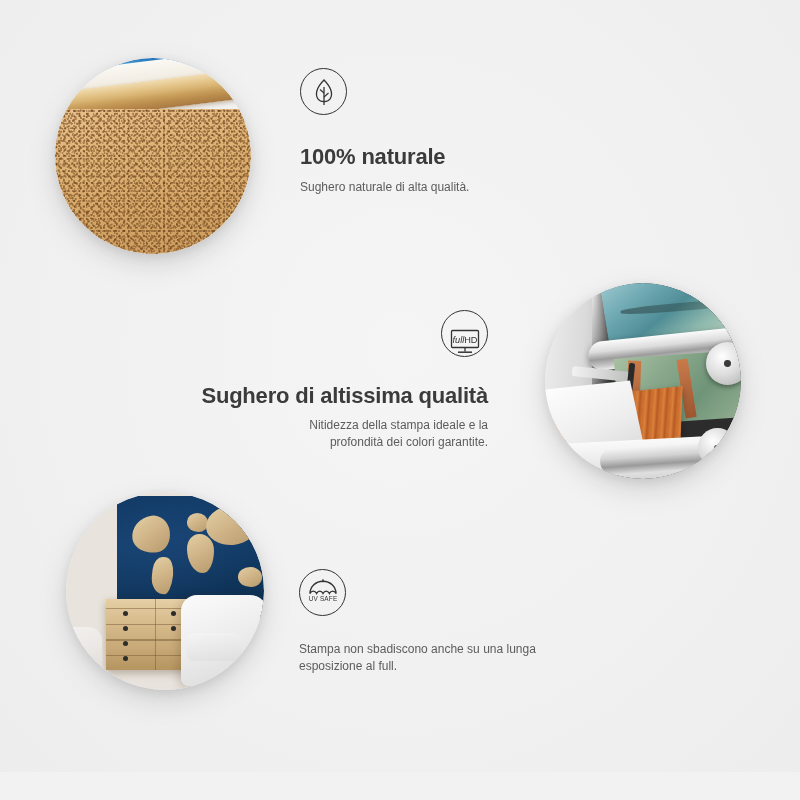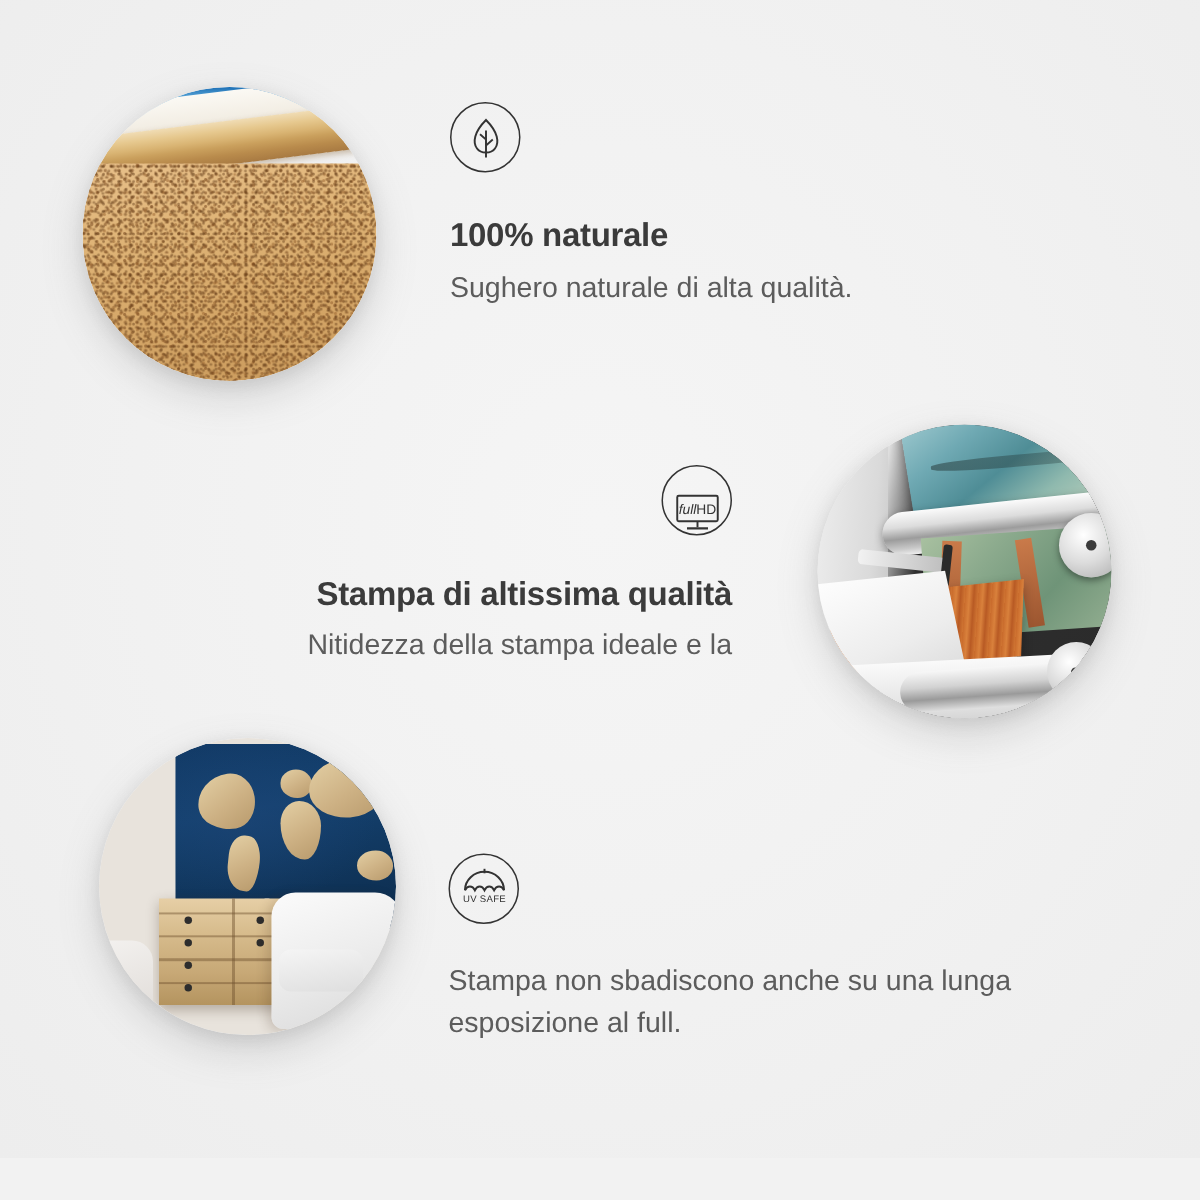--- a/index.html
+++ b/index.html
@@ -281,21 +281,21 @@
 
   .f-title {
     font-size: 22px;
     font-weight: bold;
     color: #3b3b3b;
     letter-spacing: -0.2px;
     margin: 0;
     white-space: nowrap;
   }
   .f-desc {
-    font-size: 19px;
+    font-size: 12px;
     color: #5c5c5c;
     line-height: 1.45;
     margin: 0;
   }
 
   
   #feature-natural { left: 300px; top: 68px; text-align: left; }
   #feature-natural .badge { margin-bottom: 29px; }
   #feature-natural .f-title { margin-bottom: 9px; }
 
@@ -355,23 +355,24 @@
 
   <div class="feature" id="feature-print">
     <div class="badge">
       <svg width="32" height="28" viewBox="0 0 32 28">
         <rect x="2.5" y="2.5" width="27" height="17" rx="1" fill="none" stroke="#333333" stroke-width="1.3"></rect>
         <line x1="16" y1="19.5" x2="16" y2="23.5" stroke="#333333" stroke-width="1.3"></line>
         <line x1="9" y1="24.2" x2="23" y2="24.2" stroke="#333333" stroke-width="1.5"></line>
         <text x="16" y="14.6" text-anchor="middle" font-family="'Liberation Sans', sans-serif" font-size="9.2" font-style="italic" fill="#333333">full<tspan font-style="normal">HD</tspan></text>
       </svg>
     </div>
-    <p class="f-title">Stampa di altissima qualità</p>
+    <p class="f-title">Sughero di altissima qualità</p>
     <p class="f-desc">
       <span>Nitidezza della stampa ideale e la</span><br>
+      <span>profondità dei colori garantite.</span>
     </p>
   </div>
 
   <div class="photo-circle" id="circle-room">
     <div class="photo-inner">
       <div class="rm-bg"></div>
       <div class="rm-brick"></div>
       <div class="rm-map">
         <div class="cont c-na"></div>
         <div class="cont c-sa"></div>

